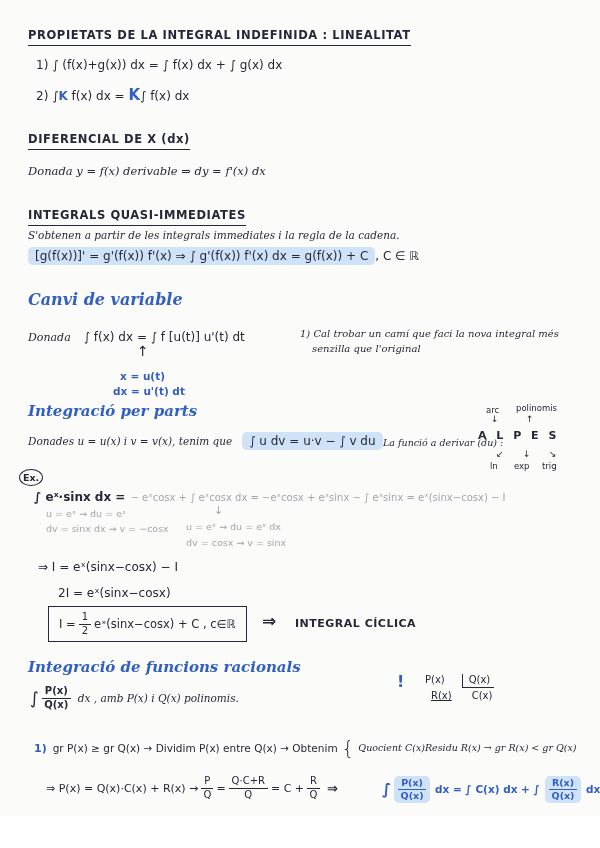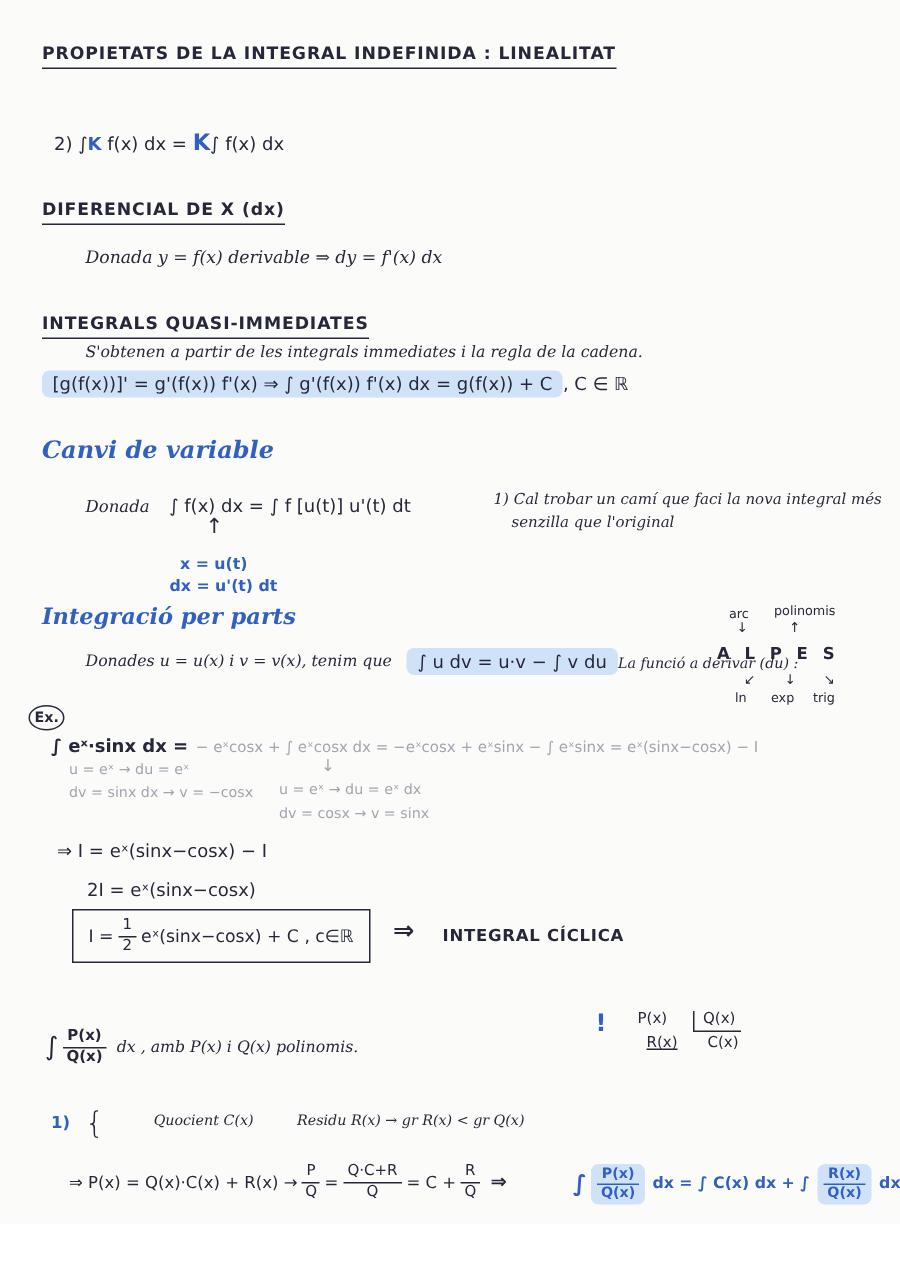--- a/index.html
+++ b/index.html
@@ -15,21 +15,21 @@
   .hl { background: var(--highlight, #cfe2f7); border-radius:5px; padding:2px 7px; }
   .utitle {
     font-weight:bold; font-size:11.5px; letter-spacing:0.6px;
     border-bottom:1.6px solid var(--ink, #262839); padding-bottom:3px;
   }
   .bluehead {
     color: var(--blue, #3160c2);
     font-family:"DejaVu Serif", serif; font-style:italic; font-weight:bold;
     font-size:16px;
   }
-  .cursive { font-family:"DejaVu Serif", serif; font-style:italic;margin-left:29px; }
+  .cursive { font-family:"DejaVu Serif", serif; font-style:italic; }
   .math { font-size:12px; }
   .frac { display:inline-flex; flex-direction:column; align-items:center; vertical-align:middle; line-height:1.05; margin:0 3px; }
   .frac .num { border-bottom:1.2px solid currentColor; padding:0 3px 1px; }
   .frac .den { padding-top:1px; }
   .row { display:flex; align-items:center; }
   .box { border:1.6px solid var(--ink, #262839); padding:5px 10px; display:inline-flex; align-items:center; }
   .excircle { border:1.5px solid var(--ink,#262839); border-radius:50%; padding:2px 3px; font-size:9.5px; font-weight:bold; }
   .divtbl { display:grid; grid-template-columns:auto auto; column-gap:10px; row-gap:2px; font-size:10px; }
   .divq { border-left:1.4px solid currentColor; border-bottom:1.4px solid currentColor; padding:0 4px 2px 6px; }
   .divr { text-decoration:underline; padding-left:6px; }
@@ -37,20 +37,21 @@
   .stack { display:inline-flex; flex-direction:row; font-size:9.5px; line-height:1.5; }
 </style>
 </head>
 <body>
 
 <div class="paper">
 
   <div class="abs" style="left:28px; top:24px;">
     <span class="utitle">PROPIETATS DE LA INTEGRAL INDEFINIDA : LINEALITAT</span>
   </div>
+  <div class="abs math" style="left:36px; top:58px;">1) ∫ (f(x)+g(x)) dx  =  ∫ f(x) dx + ∫ g(x) dx</div>
   <div class="abs math" style="left:36px; top:86px;">
     <span>2) ∫</span><span class="blue" style="font-weight:bold;">K</span><span> f(x) dx   =   </span><span class="blue" style="font-weight:bold; font-size:15px;">K</span><span>∫ f(x) dx</span>
   </div>
 
   <div class="abs" style="left:28px; top:128px;">
     <span class="utitle">DIFERENCIAL DE X (dx)</span>
   </div>
   <div class="abs cursive" style="left:28px; top:164px; font-size:11.5px;">Donada  y = f(x)  derivable   ⇒   dy = f'(x) dx</div>
 
   <div class="abs cursive" style="left:28px; top:229px; font-size:10.5px;">S'obtenen a partir de les integrals immediates i la regla de la cadena.</div>
@@ -110,37 +111,39 @@
       <span class="frac" style="font-size:10px;">
         <span class="num">1</span>
         <span class="den">2</span>
       </span>
       <span>eˣ(sinx−cosx) + C ,  c∈ℝ</span>
     </span>
   </div>
   <div class="abs" style="left:262px; top:611px; font-size:17px; font-weight:bold;">⇒</div>
   <div class="abs" style="left:295px; top:617px; font-size:11px; font-weight:bold; letter-spacing:0.5px;">INTEGRAL CÍCLICA</div>
 
+  <div class="abs bluehead" style="left:28px; top:658px; font-size:15px;">Integració de funcions racionals</div>
   <div class="abs row" style="left:30px; top:686px;">
     <span style="font-size:17px;">∫</span>
     <span class="frac" style="font-size:10px; font-weight:bold;">
       <span class="num">P(x)</span>
       <span class="den">Q(x)</span>
     </span>
     <span class="cursive" style="font-size:10.5px; margin-left:4px;">dx  ,  amb  P(x) i Q(x)  polinomis.</span>
   </div>
   <div class="abs blue" style="left:397px; top:672px; font-size:16px; font-weight:bold;">!</div>
   <div class="abs divtbl" style="left:425px; top:674px;">
     <span>P(x)</span>
     <span class="divq">Q(x)</span>
     <span class="divr">R(x)</span>
     <span class="divc">C(x)</span>
   </div>
   <div class="abs row" style="left:34px; top:736px;">
     <span class="blue" style="font-size:11px; font-weight:bold; margin-right:6px;">1)</span>
+    <span style="font-size:10.5px;">gr P(x) ≥ gr Q(x)   →   Dividim  P(x)  entre  Q(x)   →   Obtenim</span>
     <span style="font-size:20px; font-weight:200; margin:0 4px;">{</span>
     <span class="stack">
       <span class="cursive">Quocient  C(x)</span>
       <span class="cursive">Residu  R(x)   →   gr R(x) &lt; gr Q(x)</span>
     </span>
   </div>
   <div class="abs row" style="left:46px; top:776px;">
     <span style="font-size:11px;">⇒  P(x) = Q(x)·C(x) + R(x)  →</span>
     <span class="frac" style="font-size:10px;">
       <span class="num">P</span>

